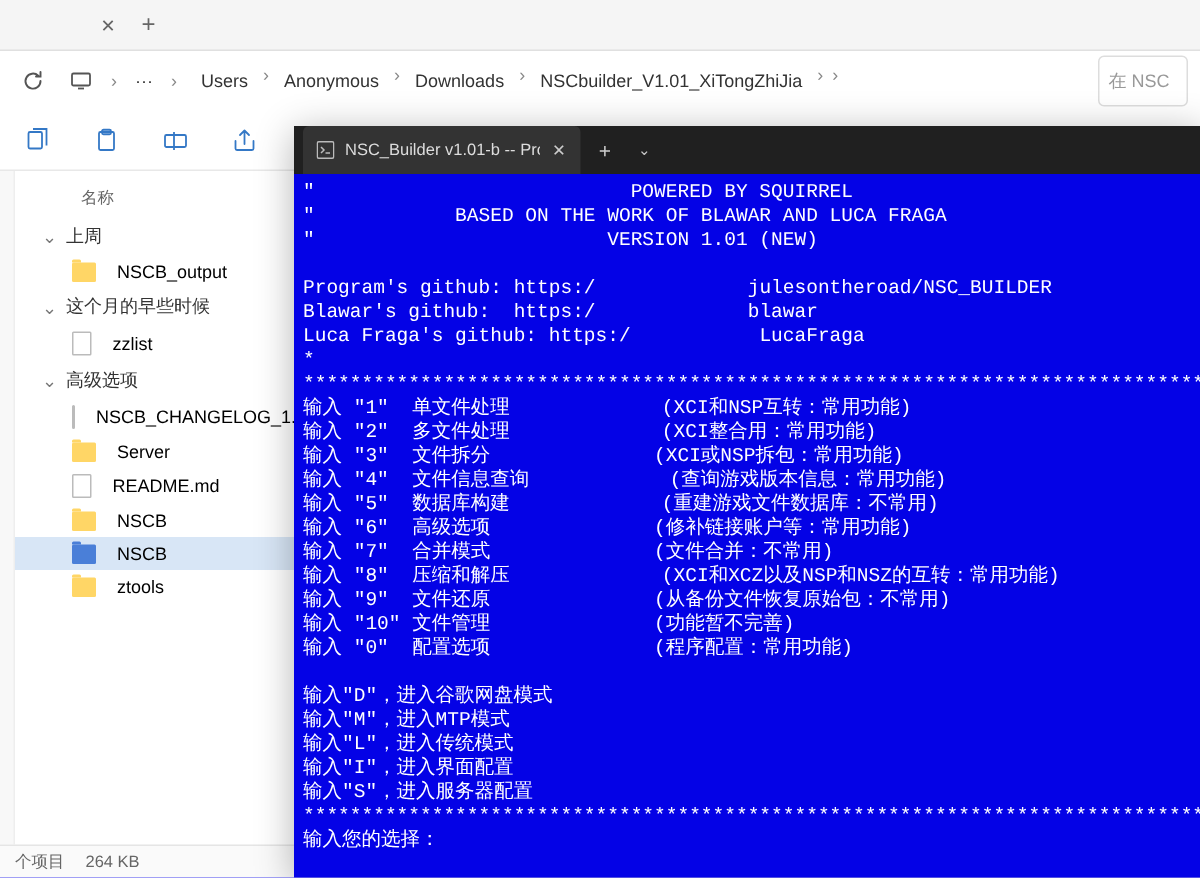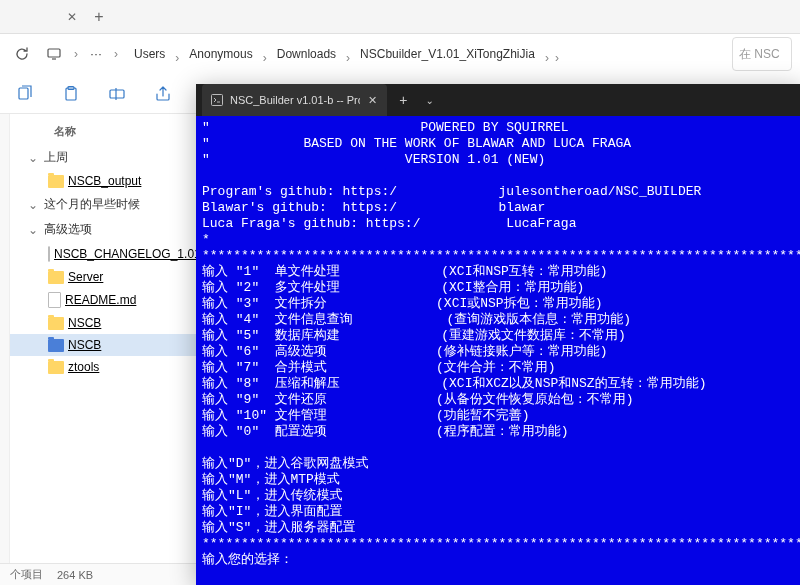--- a/index.html
+++ b/index.html
@@ -4,35 +4,35 @@
 <style>
   * { box-sizing: border-box; margin: 0; padding: 0; }
   body { font-family: "Segoe UI", sans-serif; font-size: 12px; width: 800px; height: 585px; overflow: hidden; background: #fff; position: relative; }
   
   .top-tabs { height: 34px; display: flex; align-items: center; background: #f5f5f5; border-bottom: 1px solid #e0e0e0; }
   .tab-close { width: 24px; text-align: center; color: #666; margin-left: 60px; cursor: pointer; }
   .tab-add { width: 30px; text-align: center; color: #666; cursor: pointer; font-size: 16px; }
   
   .addr-row { height: 40px; display: flex; align-items: center; padding: 0 8px; gap: 4px; background: #fff; }
   .nav-btn { width: 28px; height: 32px; display: flex; align-items: center; justify-content: center; border-radius: 4px; cursor: pointer; color: #555; }
-  .breadcrumb { display: flex; align-items: flex-end; gap: 2px; flex: 1; padding-left: 4px; }
+  .breadcrumb { display: flex; align-items: flex-start; gap: 2px; flex: 1; padding-left: 4px; }
   .crumb { padding: 4px 6px; border-radius: 3px; cursor: pointer; color: #333; }
   .chev { color: #888; padding: 0 2px; }
   .search-box { width: 60px; height: 30px; border: 1px solid #ddd; border-radius: 4px; padding: 16px 6px; color: #999; display: flex; align-items: center; overflow: hidden; white-space: nowrap; }
   
   .toolbar { height: 40px; display: flex; align-items: center; padding: 0 12px; gap: 20px; background: #fff; border-bottom: 1px solid #e8e8e8; }
   .tool-btn { width: 26px; height: 26px; display: flex; align-items: center; justify-content: center; cursor: pointer; color: #3478c6; }
   
   .main { display: flex; height: calc(585px - 34px - 40px - 40px - 22px); }
   .side-strip { width: 10px; background: #f8f8f8; border-right: 1px solid #eee; }
   .tree { width: 186px; padding: 6px 0; overflow: hidden; }
-  .tree-header { font-size: 11px; color: #666; padding: 4px 12px 6px 44px; font-weight: bold; }
+  .tree-header { font-size: 11px; color: #666; padding: 4px 12px 6px 44px; }
   .tree-group { font-size: 12px; color: #333; padding: 4px 6px 4px 18px; display: flex; align-items: center; gap: 4px; cursor: pointer; }
   .tree-group .arrow { width: 12px; color: #777; }
-  .tree-item { font-size: 12px; padding: 4px 6px 4px 38px; display: flex; align-items: center; gap: 4px; cursor: pointer; white-space: nowrap; text-decoration: underline; }
+  .tree-item { font-size: 12px; padding: 4px 6px 4px 38px; display: flex; align-items: center; gap: 14px; cursor: pointer; white-space: nowrap; }
   .tree-item.selected { background: #d8e6f6; }
   .folder-ico { width: 16px; height: 13px; background: #ffd666; border-radius: 1px; display: inline-block; position: relative; }
   .folder-ico::before { content: ""; position: absolute; top: -2px; left: 0; width: 6px; height: 2px; background: #ffd666; border-radius: 1px 1px 0 0; }
   .folder-ico.blue { background: #4a7fd8; }
   .folder-ico.blue::before { background: #4a7fd8; }
   .file-ico { width: 13px; height: 16px; background: #fff; border: 1px solid #bbb; border-radius: 1px; display: inline-block; }
   
   .status { position: absolute; bottom: 0; left: 0; right: 0; height: 22px; background: #fafafa; border-top: 1px solid #e5e5e5; padding: 0 10px; display: flex; align-items: center; font-size: 11px; color: #666; gap: 14px; }
   
   
@@ -121,20 +121,24 @@
         <span>上周</span>
       </div>
     <div class="tree-item">
         <span class="folder-ico"></span>
         <span>NSCB_output</span>
       </div>
 
     <div class="tree-group">
         <span class="arrow">⌄</span>
         <span>这个月的早些时候</span>
+      </div>
+    <div class="tree-item">
+        <span class="file-ico"></span>
+        <span>zzlist</span>
       </div>
 
     <div class="tree-group">
         <span class="arrow">⌄</span>
         <span>高级选项</span>
       </div>
     <div class="tree-item">
         <span class="file-ico"></span>
         <span>NSCB_CHANGELOG_1.01.md</span>
       </div>

